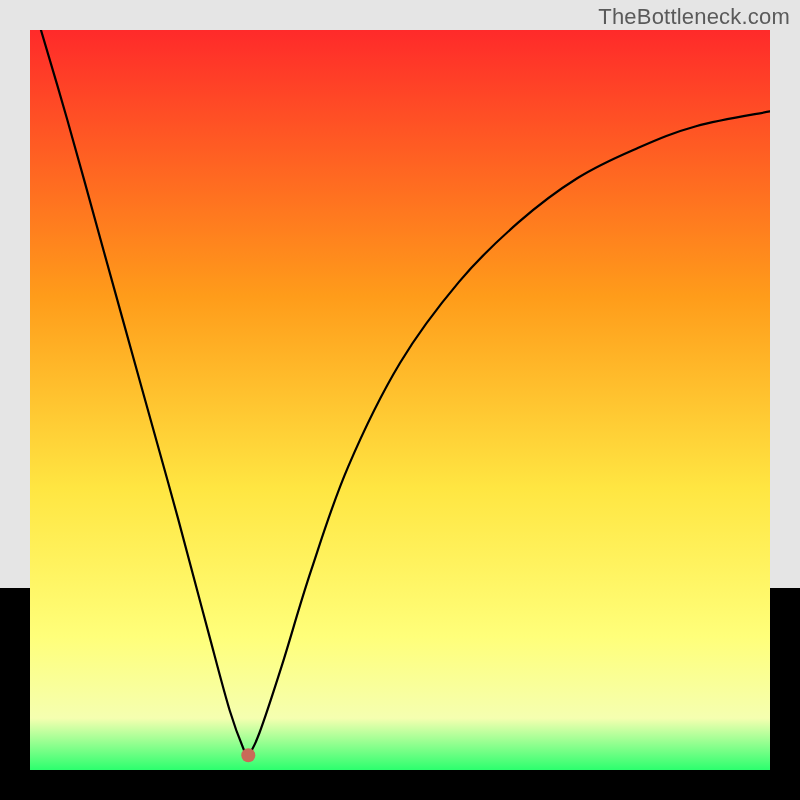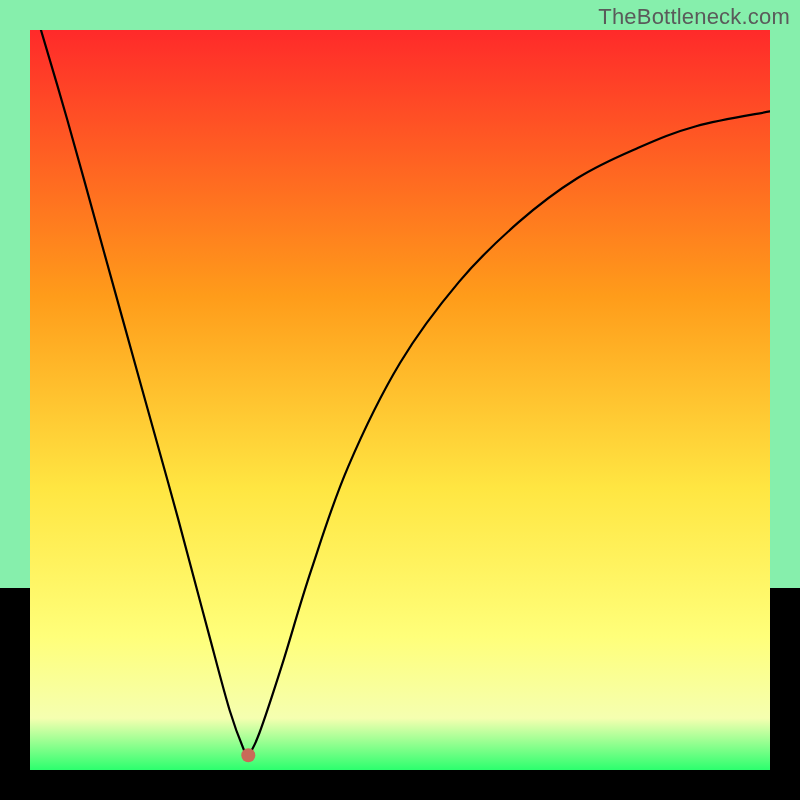--- a/index.html
+++ b/index.html
@@ -7,21 +7,21 @@
     padding: 0;
     width: 800px;
     height: 800px;
     background: #000;
     overflow: hidden;
   }
   .frame {
     position: relative;
     width: 800px;
     height: 588px;
-    background: #86efac;
+    background: #e5e5e5;
   }
   .plot-area {
     position: absolute;
     left: 30px;
     top: 30px;
     width: 740px;
     height: 740px;
   }
   .watermark {
     position: absolute;

